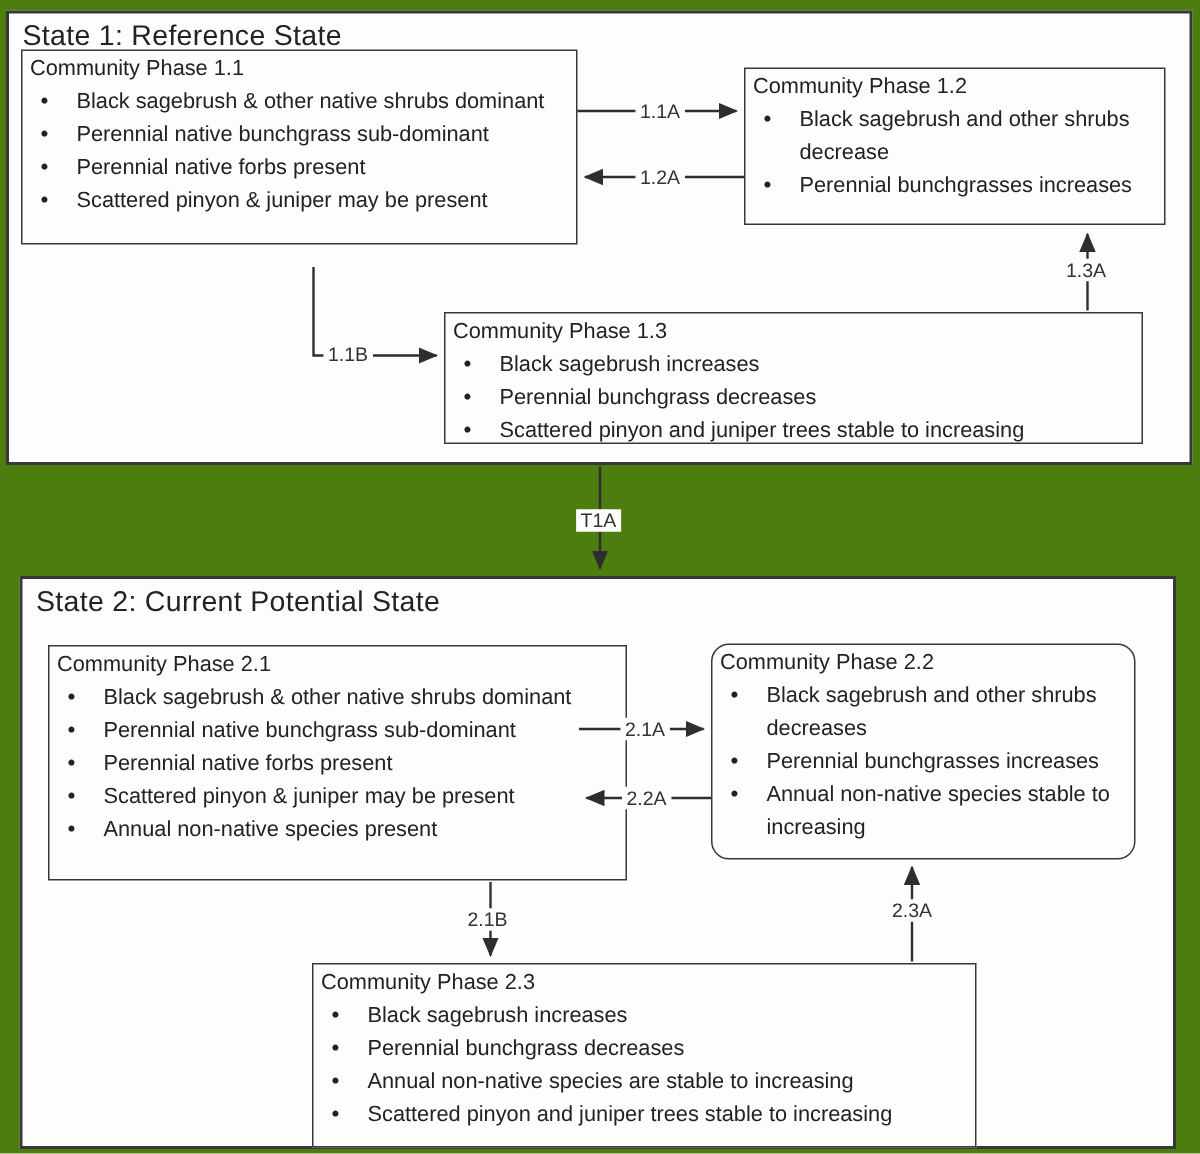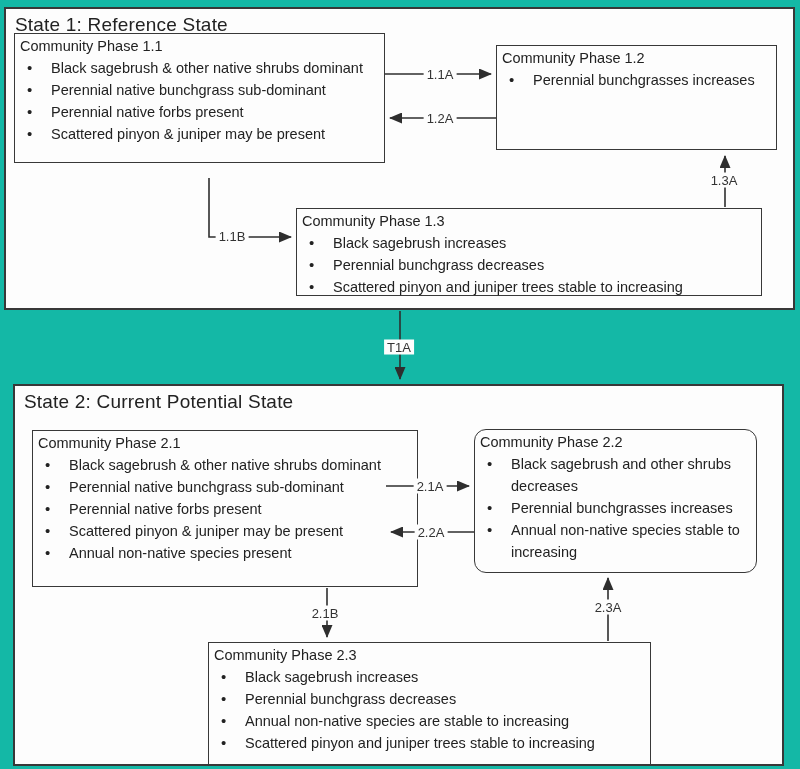--- a/index.html
+++ b/index.html
@@ -4,21 +4,21 @@
 <style>
   html, body {
     margin: 0;
     padding: 0;
     background: #ffffff;
   }
   #stage {
     position: relative;
     width: 800px;
     height: 769px;
-    background: #14b8a6;
+    background: #4d7c0f;
     font-family: "Liberation Sans", "DejaVu Sans", sans-serif;
     color: #1f1f1f;
     overflow: hidden;
   }
   .state-box {
     position: absolute;
     border: 2px solid #383838;
     background: #fdfdfd;
     box-sizing: border-box;
   }
@@ -103,20 +103,21 @@
         <li>Black sagebrush &amp; other native shrubs dominant</li>
         <li>Perennial native bunchgrass sub-dominant</li>
         <li>Perennial native forbs present</li>
         <li>Scattered pinyon &amp; juniper may be present</li>
       </ul>
   </div>
 
   <div class="phase-box" style="left:496px; top:45px; width:281px; height:105px;">
     <div class="phase-title">Community Phase 1.2</div>
     <ul class="phase-bullets">
+        <li>Black sagebrush and other shrubs decrease</li>
         <li>Perennial bunchgrasses increases</li>
       </ul>
   </div>
 
   <div class="phase-box" style="left:296px; top:208px; width:466px; height:88px;">
     <div class="phase-title">Community Phase 1.3</div>
     <ul class="phase-bullets">
         <li>Black sagebrush increases</li>
         <li>Perennial bunchgrass decreases</li>
         <li>Scattered pinyon and juniper trees stable to increasing</li>

